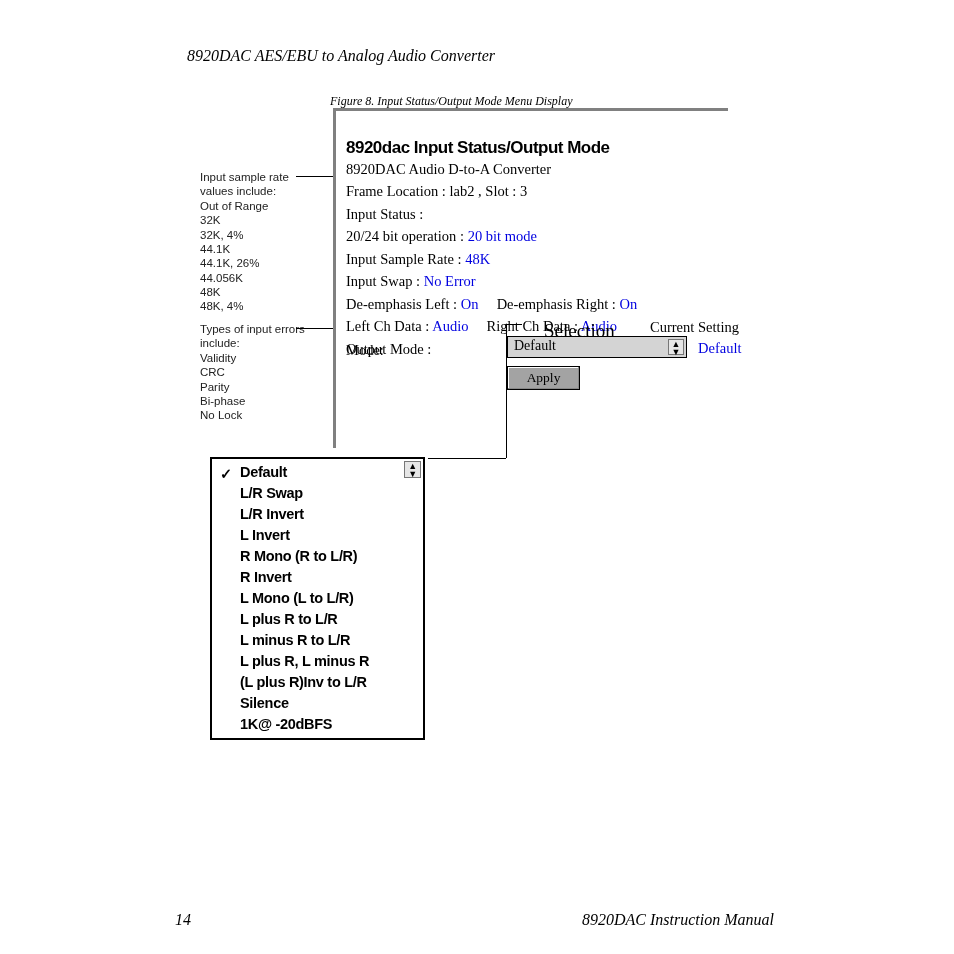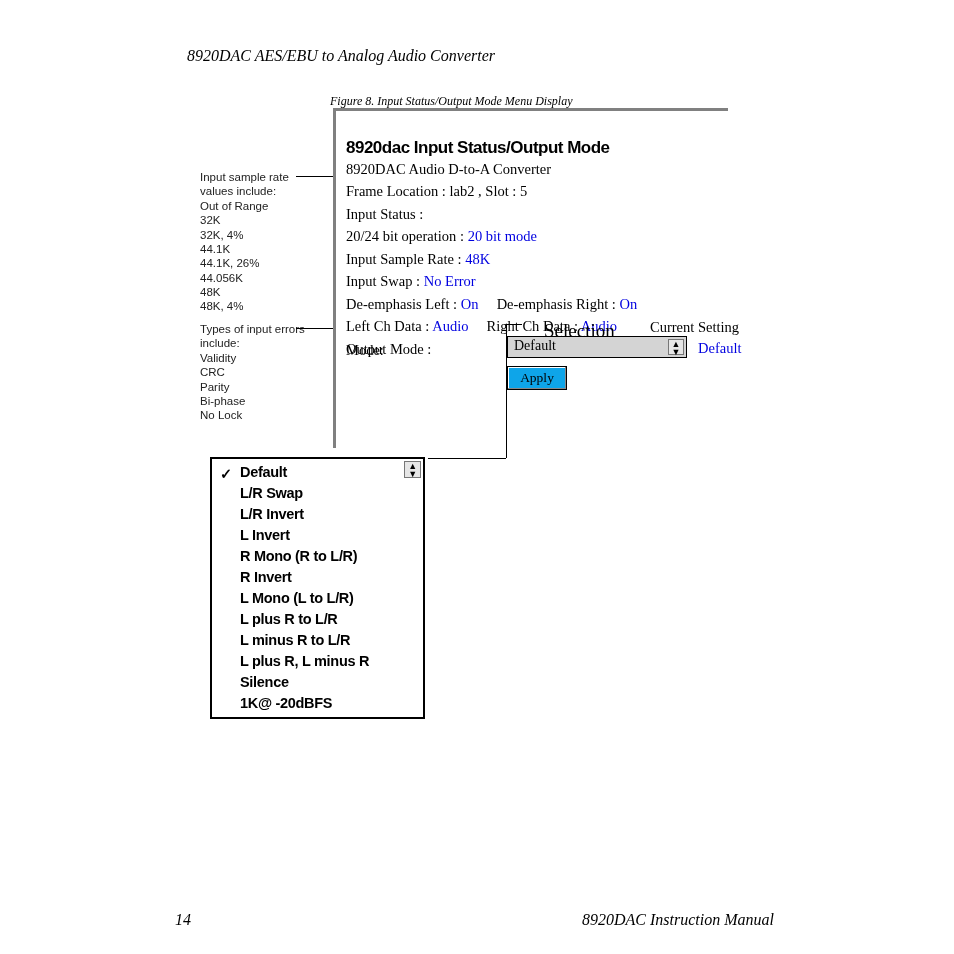--- a/index.html
+++ b/index.html
@@ -22,21 +22,21 @@
   .sel-label { position:absolute; left:544px; top:316px; font-family:"Times New Roman", serif; font-size:19px; }
   .cur-label { position:absolute; left:650px; top:316px; font-family:"Times New Roman", serif; font-size:14.5px; }
 
   .mode-label { position:absolute; left:346px; top:342px; font-family:"Times New Roman", serif; font-size:14.5px; }
 
   .dropdown { position:absolute; left:507px; top:336px; width:180px; height:22px; border:1px solid #000; background:#d4d4d4; font-family:"Times New Roman", serif; font-size:14px; padding:1px 6px; }
   .dd-handle { position:absolute; right:2px; top:2px; width:16px; height:16px; border:1px solid #777; background:#e6e6e6; font-size:9px; text-align:center; line-height:8px; padding-top:0; }
 
   .cur-value { position:absolute; left:698px; top:340px; font-family:"Times New Roman", serif; font-size:14.5px; color:#0000e0; }
 
-  .apply-btn { position:absolute; left:507px; top:366px; width:60px; height:24px; border:1px solid #000; background:#0ea5e9; font-family:"Times New Roman", serif; font-size:13.5px; text-align:center; padding-top:3px; box-shadow:inset -1px -1px 0 #888, inset 1px 1px 0 #fff; }
+  .apply-btn { position:absolute; left:507px; top:366px; width:73px; height:24px; border:1px solid #000; background:#a3a3a3; font-family:"Times New Roman", serif; font-size:13.5px; text-align:center; padding-top:3px; box-shadow:inset -1px -1px 0 #888, inset 1px 1px 0 #fff; }
 
   .menu { position:absolute; left:210px; top:457px; width:215px; border:2px solid #000; background:#fff; font-family:Arial, sans-serif; font-weight:bold; font-stretch:condensed; letter-spacing:-0.3px; font-size:14.5px; line-height:21px; padding:3px 0; }
   .menu-item { padding:0 8px 0 28px; position:relative; white-space:nowrap; }
   .menu-handle { position:absolute; right:2px; top:2px; width:17px; height:17px; border:1px solid #777; background:#e6e6e6; font-size:9px; text-align:center; line-height:8px; }
   .check { position:absolute; left:8px; top:2px; }
 
   
   .line { position:absolute; background:#000; }
 
   .page-num { position:absolute; left:175px; top:911px; font-style:italic; font-size:16px; }
@@ -63,21 +63,21 @@
 
   <div class="line" style="left:428px; top:458px; width:78px; height:1px;"></div>
   <div class="line" style="left:506px; top:324px; width:1px; height:134px;"></div>
   <div class="line" style="left:506px; top:324px; width:16px; height:1px;"></div>
 
   <div class="ui-outline"></div>
 
   <div class="ui-title">8920dac Input Status/Output Mode</div>
   <div class="ui ui-block">
     <div><span>8920DAC Audio D-to-A Converter</span></div>
-    <div><span>Frame Location :</span> <span>lab2 , Slot : 5</span></div>
+    <div><span>Frame Location :</span> <span>lab2 , Slot : 3</span></div>
     <div><span>Input Status :</span></div>
     <div><span>20/24 bit operation :</span> <span class="blue">20 bit mode</span></div>
     <div><span>Input Sample Rate :</span> <span class="blue">48K</span></div>
     <div><span>Input Swap :</span> <span class="blue">No Error</span></div>
     <div>
       <span>De-emphasis Left :</span> <span class="blue">On</span>
       &nbsp;&nbsp;&nbsp;
       <span>De-emphasis Right :</span> <span class="blue">On</span>
     </div>
     <div>
@@ -104,20 +104,21 @@
         <div class="menu-item">Default<span class="check">✓</span></div>
         <div class="menu-item">L/R Swap</div>
         <div class="menu-item">L/R Invert</div>
         <div class="menu-item">L Invert</div>
         <div class="menu-item">R Mono (R to L/R)</div>
         <div class="menu-item">R Invert</div>
         <div class="menu-item">L Mono (L to L/R)</div>
         <div class="menu-item">L plus R to L/R</div>
         <div class="menu-item">L minus R to L/R</div>
         <div class="menu-item">L plus R, L minus R</div>
+        <div class="menu-item">(L plus R)Inv to L/R</div>
         <div class="menu-item">Silence</div>
         <div class="menu-item">1K@ -20dBFS</div>
       </div>
   </div>
 
   <div class="page-num">14</div>
   <div class="manual">8920DAC Instruction Manual</div>
 </div>
 
 </body></html>

